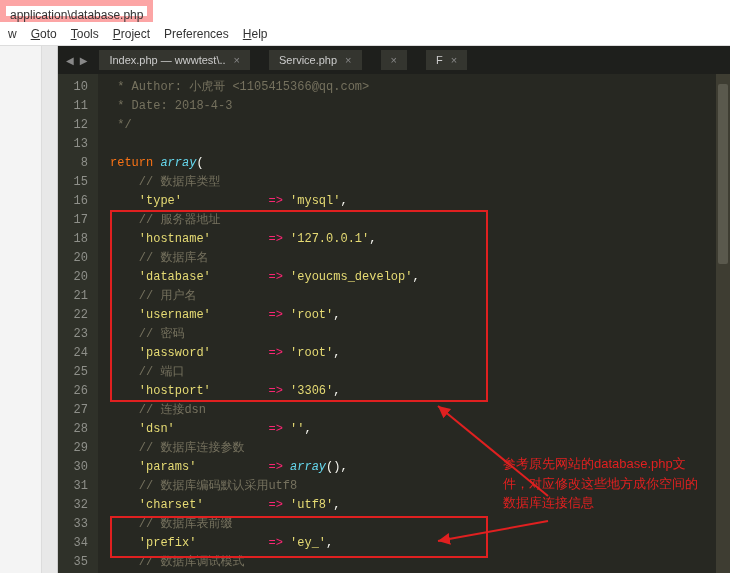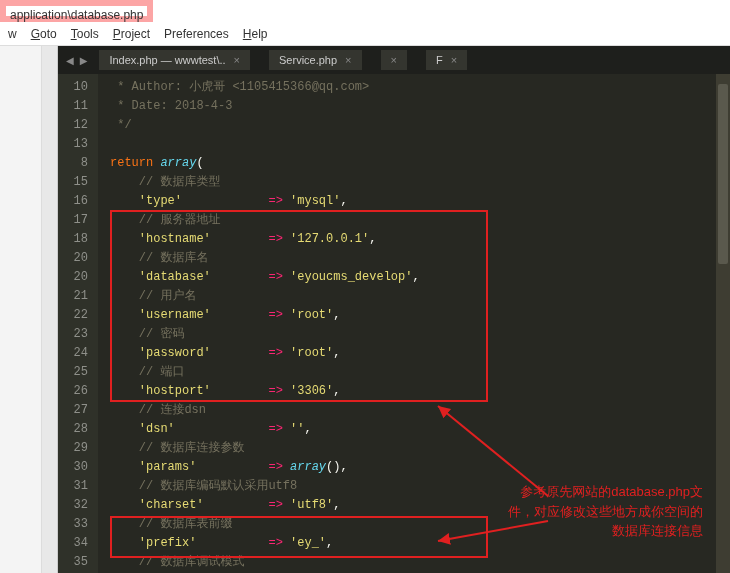--- a/index.html
+++ b/index.html
@@ -249,18 +249,18 @@
     </svg>
     <svg class="arrow-svg" style="left:370px; top:470px;" width="130" height="40">
       <defs>
           <marker id="ah2" markerWidth="8" markerHeight="8" refX="6" refY="3" orient="auto">
             <path d="M0,0 L6,3 L0,6 Z" fill="#e02020"></path>
           </marker>
         </defs>
       <line x1="120" y1="5" x2="10" y2="25" stroke="#e02020" stroke-width="2" marker-end="url(#ah2)"></line>
     </svg>
 
-    <div class="annotation" style="left:445px; top:436px;text-align:right;">参考原先网站的database.php文件，对应修改这些地方成你空间的数据库连接信息</div>
+    <div class="annotation" style="left:445px; top:408px;">参考原先网站的database.php文件，对应修改这些地方成你空间的数据库连接信息</div>
   </div>
 </div>
 
 
 
 
 </body></html>

